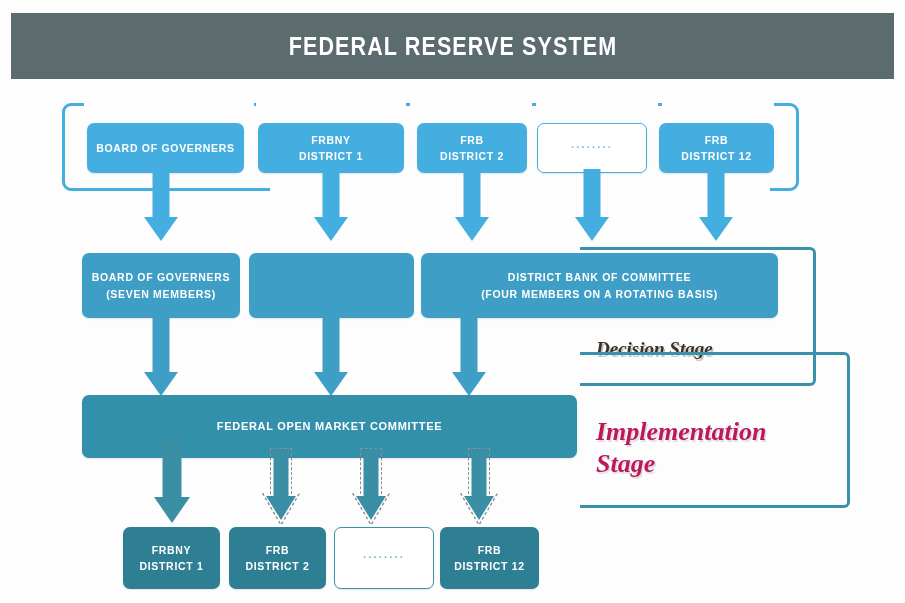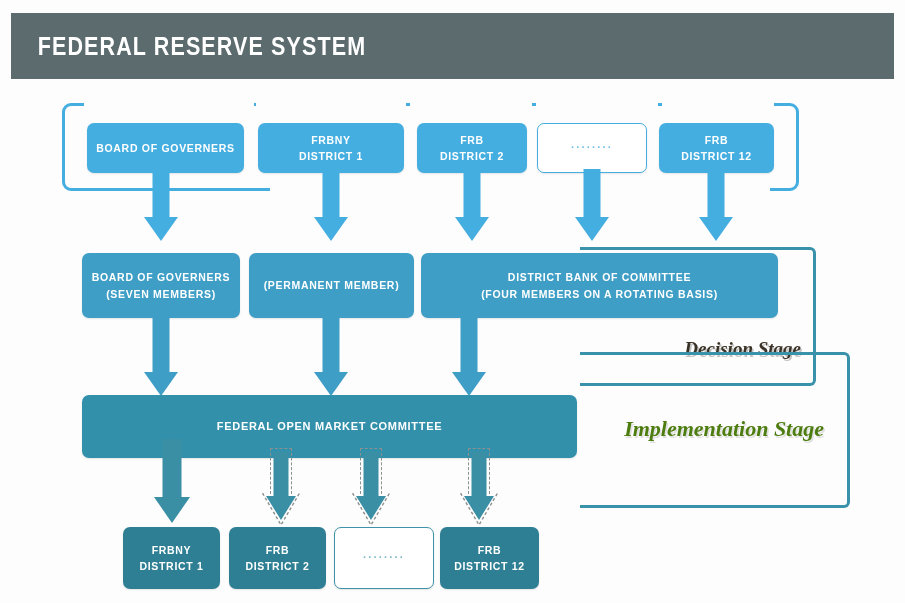--- a/index.html
+++ b/index.html
@@ -13,21 +13,21 @@
     position:relative;
     width:905px;height:603px;
     background:#fdfdfd;
     box-sizing:border-box;
   }
 
   
   #title-bar{
     position:absolute;left:11px;top:13px;width:883px;height:66px;
     background:#5b6b6e;
-    display:flex;align-items:center;justify-content:flex-start;
+    display:flex;align-items:center;justify-content:center;
   }
   #title-text{
     color:#ffffff;
     font-family:"Liberation Sans", sans-serif;
     font-weight:bold;
     font-size:25px;
     letter-spacing:1.3px;
     transform:scaleX(0.86);
     white-space:nowrap;
   }
@@ -119,32 +119,32 @@
     border-radius:0 6px 6px 0;
   }
   #implementation-bracket{
     left:580px;top:352px;width:270px;height:156px;
     border-left:none;
     border-radius:0 6px 6px 0;
   }
 
   
   .stage-label{
-    position:absolute;text-align:right;
+    position:absolute;text-align:left;
     font-family:"Liberation Serif", serif;
     font-weight:bold;font-style:italic;
   }
   #decision-label{
     left:596px;top:338px;width:205px;
     font-size:19px;color:#3a3226;
     text-shadow:1.5px 1.5px 0 rgba(150,150,150,0.55);
   }
   #implementation-label{
     left:596px;top:416px;width:228px;
-    font-size:22px;line-height:1.22;color:#4d7c0f;
+    font-size:26px;line-height:1.22;color:#be185d;
     text-shadow:1.5px 1.5px 0 rgba(170,170,170,0.35);
   }
 </style>
 </head>
 <body>
 
 <div id="canvas">
 
   <div id="title-bar">
     <div id="title-text">FEDERAL RESERVE SYSTEM</div>
@@ -217,21 +217,20 @@
 
   <div class="box blue-mid" style="left:82px;top:253px;width:158px;height:65px;">
     <div>
       <span class="lbl">BOARD OF GOVERNERS</span>
       <span class="lbl">(SEVEN MEMBERS)</span>
     </div>
   </div>
 
   <div class="box blue-mid" style="left:249px;top:253px;width:165px;height:65px;">
     <div>
-      <span class="lbl">(PERMANENT MEMBER)</span>
     </div>
   </div>
 
   <div class="box blue-mid" style="left:421px;top:253px;width:357px;height:65px;">
     <div>
       <span class="lbl">DISTRICT BANK OF COMMITTEE</span>
       <span class="lbl">(FOUR MEMBERS ON A ROTATING BASIS)</span>
     </div>
   </div>
 

